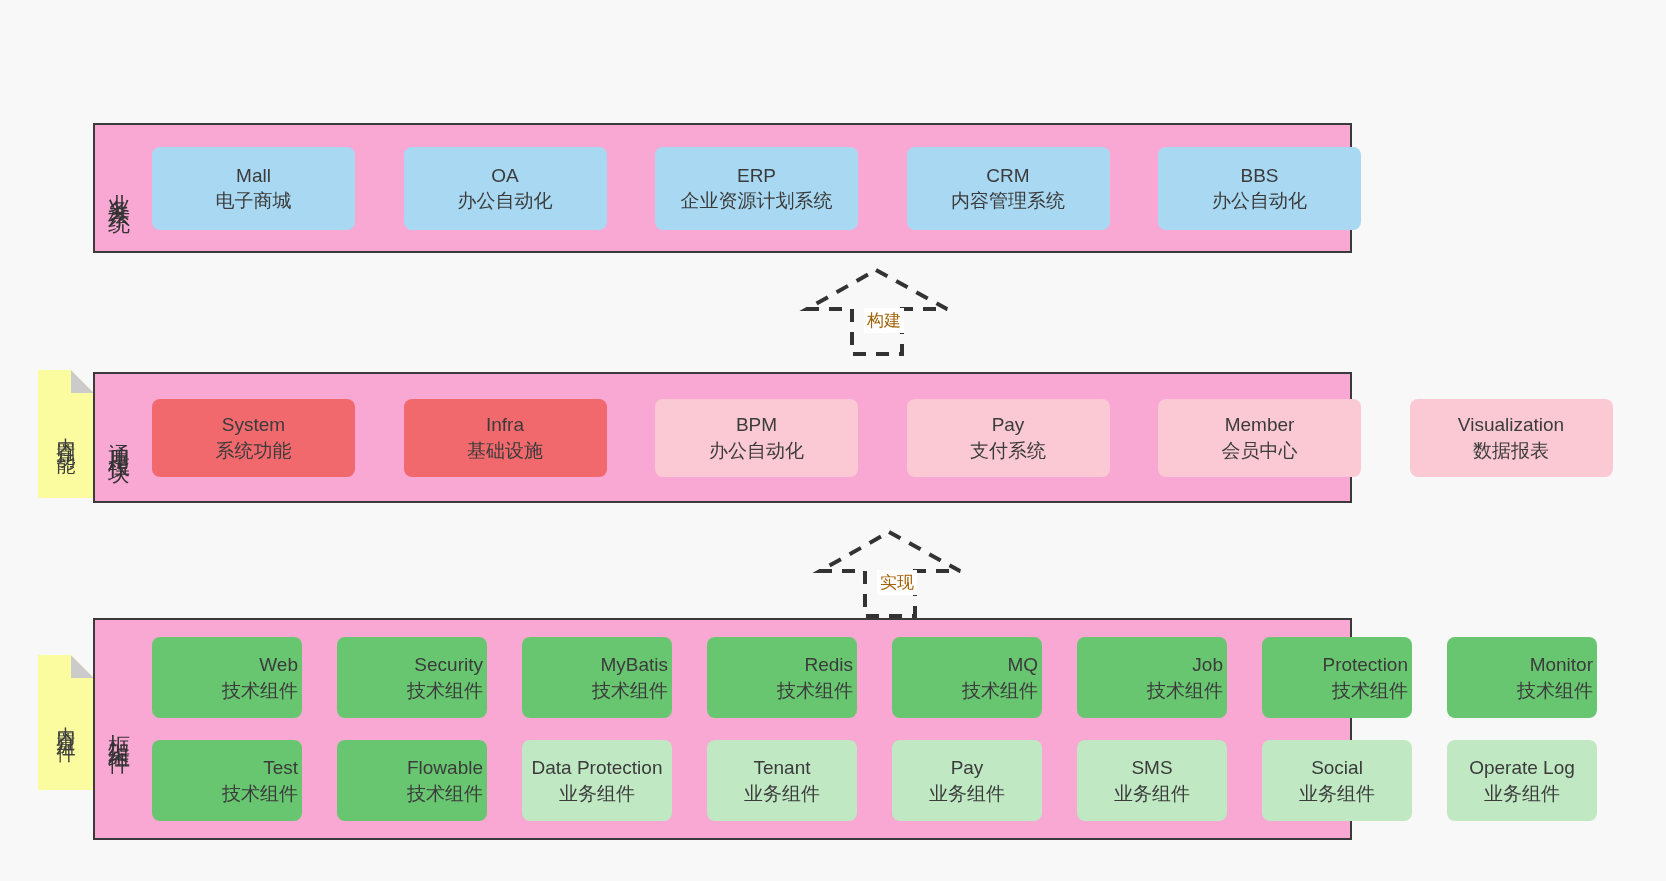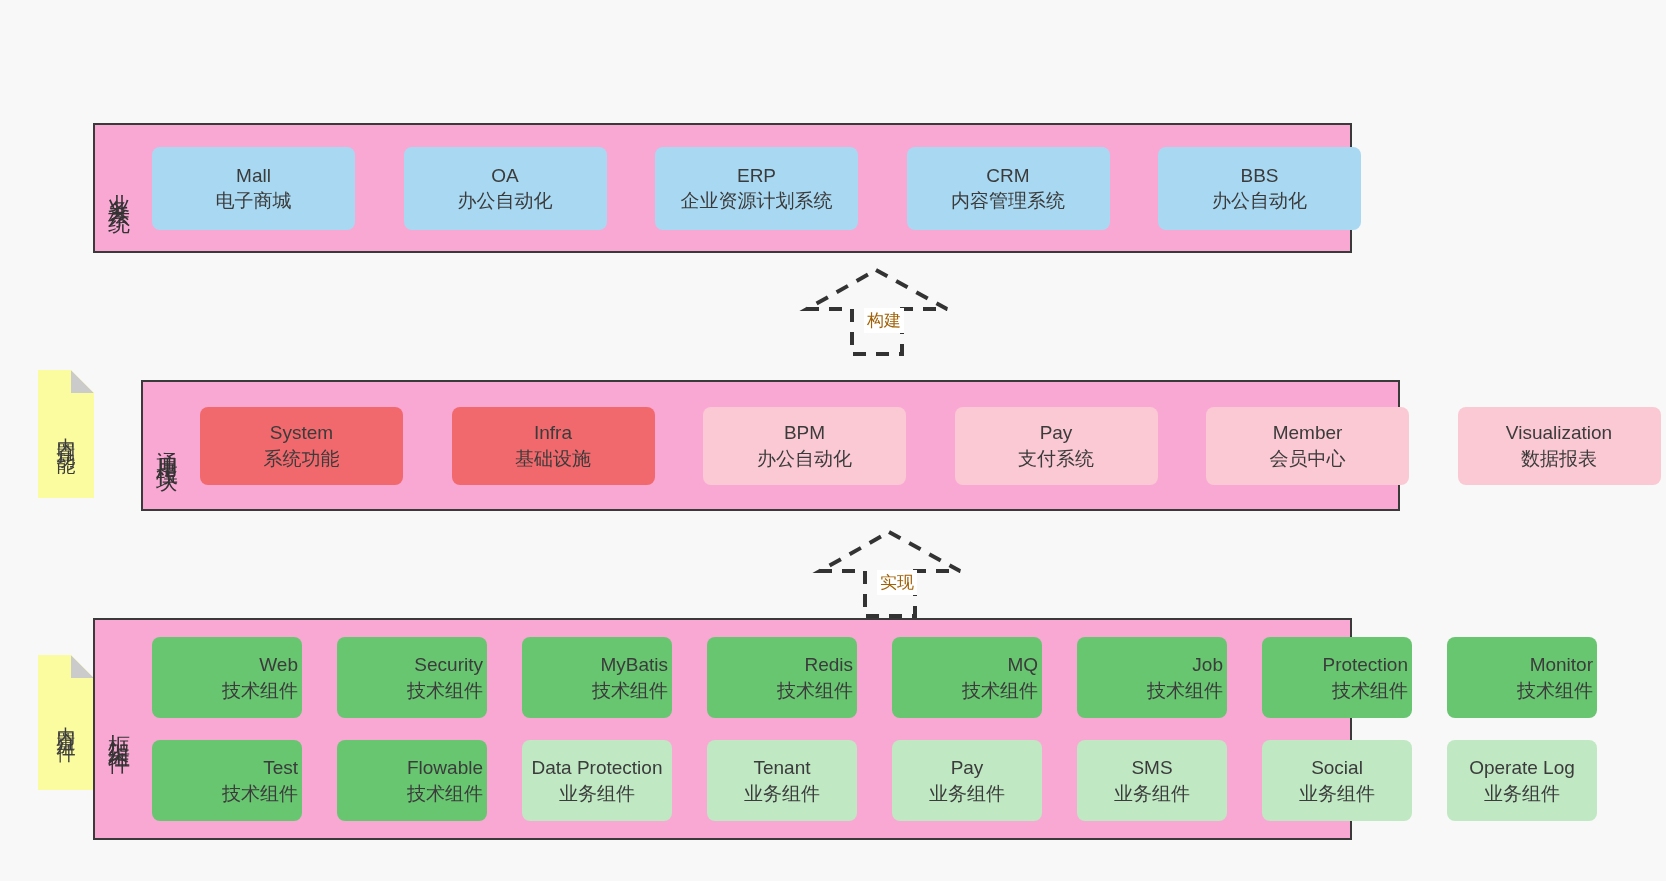--- a/index.html
+++ b/index.html
@@ -8,21 +8,21 @@
     position:relative;width:1666px;height:881px;background:#f8f8f8;
     font-family:"Liberation Sans","DejaVu Sans",sans-serif;color:#3b3b3b;overflow:hidden;
   }
   
   .section{
     position:absolute;left:93px;width:1259px;
     background:#f9a8d4;border:2px solid #3a3a3a;border-radius:0;
     display:flex;align-items:stretch;z-index:2;
   }
   .sec-business{top:123px;height:130px;}
-  .sec-modules{top:380px;height:131px;margin-left:48px;}
+  .sec-modules{top:372px;height:131px;}
   .sec-framework{top:618px;height:222px;}
   .vlabel{
     width:48px;display:flex;align-items:center;justify-content:center;
     writing-mode:vertical-rl;text-orientation:upright;
     font-size:22px;letter-spacing:6px;color:#333;flex:0 0 48px;
   }
   .rows{flex:1;display:flex;flex-direction:column;justify-content:center;gap:22px;padding:0 13px 0 9px;}
   .row{display:flex;align-items:center;}
   .row-6{gap:48.5px;}
   .row-8{gap:35px;}

